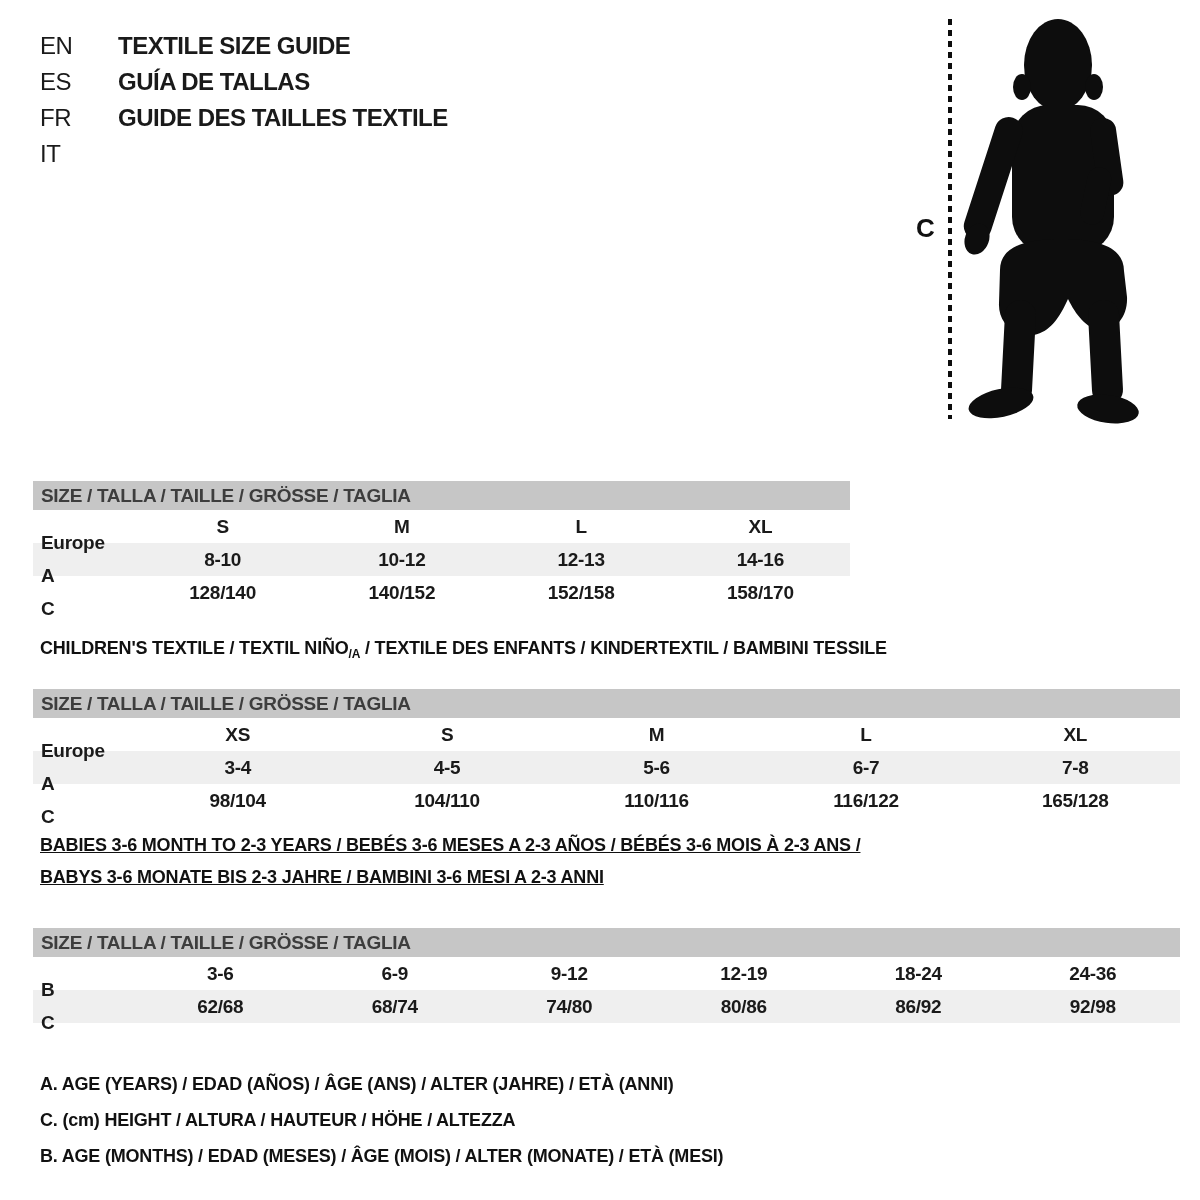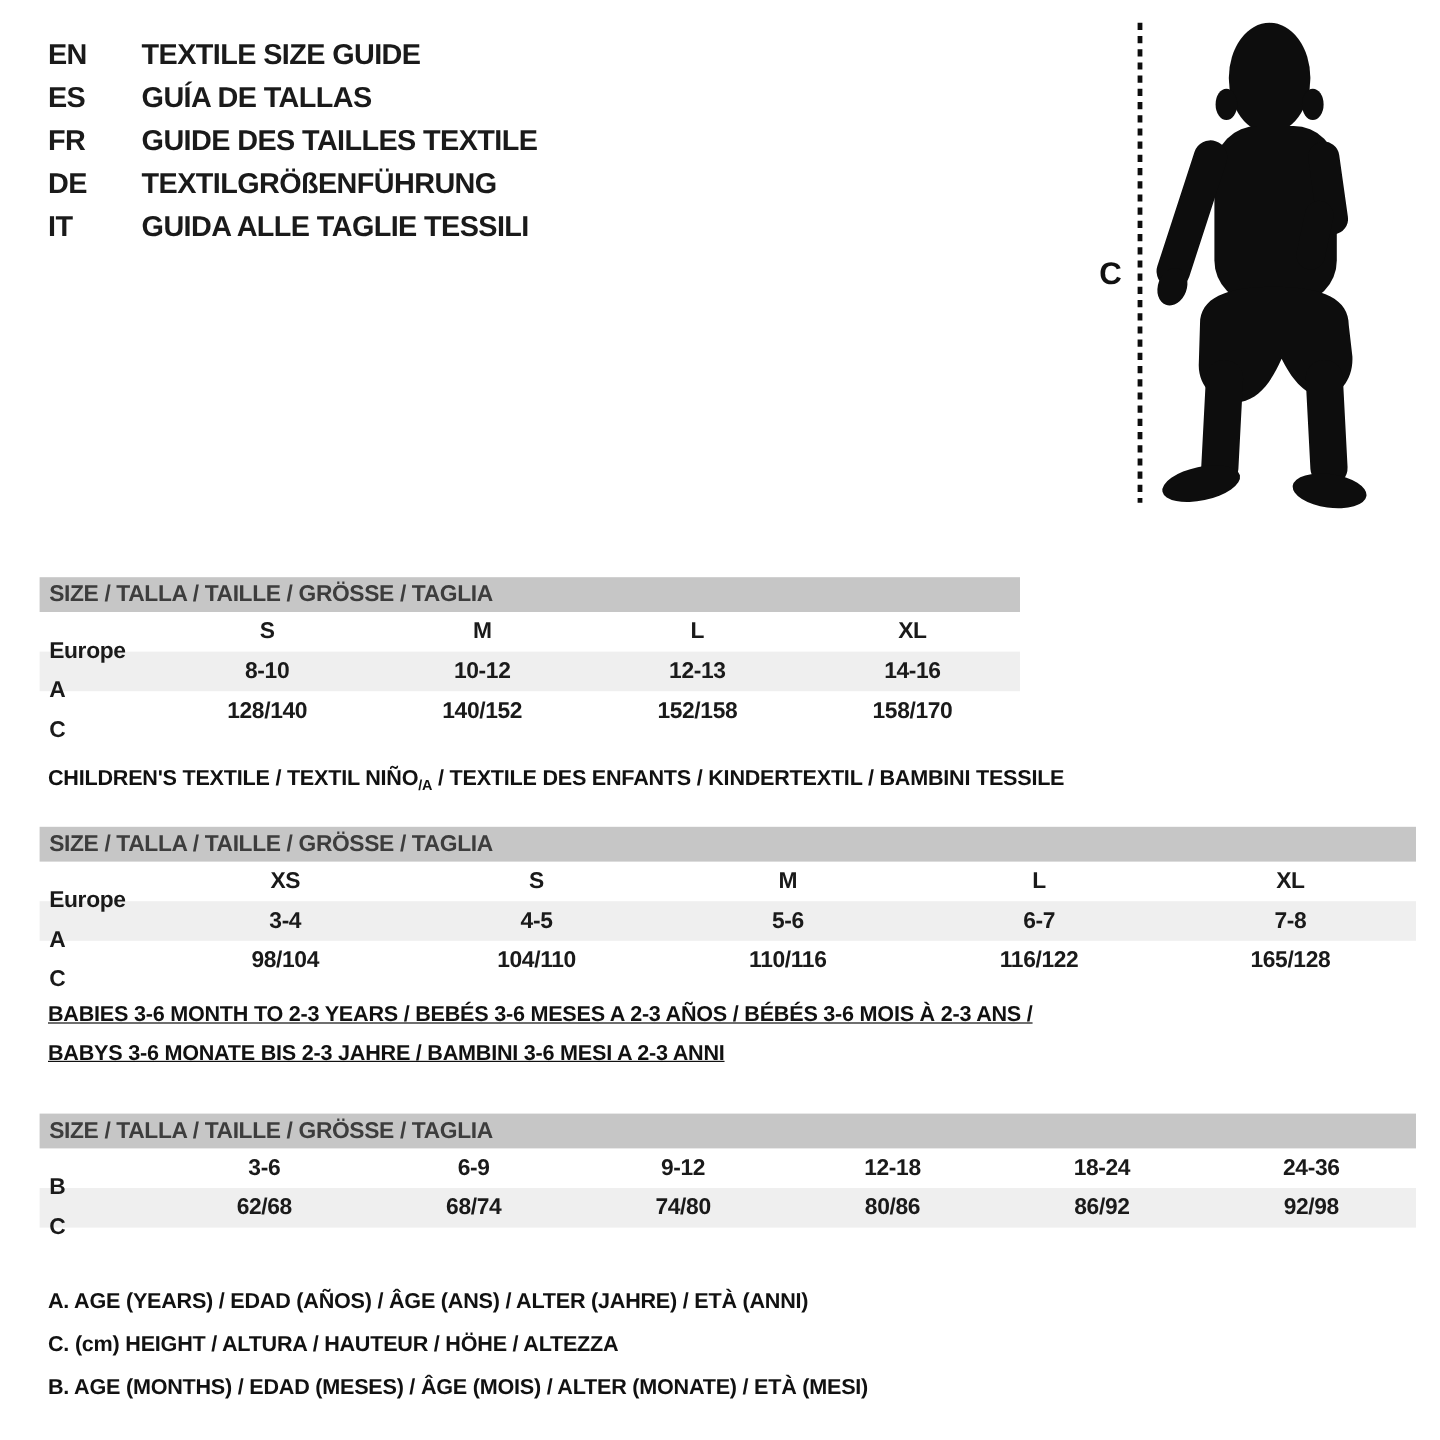--- a/index.html
+++ b/index.html
@@ -10,21 +10,21 @@
   }
   html,body{margin:0;padding:0;background:#ffffff;}
   .canvas{
     position:relative;width:1200px;height:1200px;background:#fff;overflow:hidden;
     font-family:"Liberation Sans",sans-serif;color:var(--ink);
     -webkit-font-smoothing:antialiased;
   }
   
   .lang-list{position:absolute;left:40px;top:28px;}
   .lang-row{display:flex;height:36px;align-items:center;}
-  .lang-code{width:78px;font-weight:bold;font-size:24px;letter-spacing:-0.5px;}
+  .lang-code{width:78px;font-weight:normal;font-size:24px;letter-spacing:-0.5px;}
   .lang-title{font-weight:bold;font-size:24px;letter-spacing:-0.5px;white-space:nowrap;}
 
   
   .figure{position:absolute;left:900px;top:5px;width:262px;height:428px;}
   .figure svg{position:absolute;left:0;top:0;}
   .c-label{position:absolute;left:16px;top:208px;font-size:26px;font-weight:bold;color:#111;}
 
   
   .section-heading{
     position:absolute;left:40px;font-weight:bold;font-size:18px;
@@ -60,26 +60,21 @@
     </div>
     <div class="lang-row">
       <span class="lang-code">ES</span>
       <span class="lang-title">GUÍA DE TALLAS</span>
     </div>
     <div class="lang-row">
       <span class="lang-code">FR</span>
       <span class="lang-title">GUIDE DES TAILLES TEXTILE</span>
     </div>
     <div class="lang-row">
-      <span class="lang-code">DE</span>
-      <span class="lang-title">TEXTILGRÖßENFÜHRUNG</span>
-    </div>
-    <div class="lang-row">
       <span class="lang-code">IT</span>
-      <span class="lang-title">GUIDA ALLE TAGLIE TESSILI</span>
     </div>
   </div>
 
   <div class="figure">
     <div class="c-label">C</div>
     <svg width="262" height="428" viewBox="0 0 262 428">
       <g fill="#0d0d0d" stroke="none">
 
         <line x1="50" y1="14" x2="50" y2="414" stroke="#0d0d0d" stroke-width="4" stroke-dasharray="6 5"></line>
 
@@ -168,21 +163,21 @@
     <div>BABIES 3-6 MONTH TO 2-3 YEARS / BEBÉS 3-6 MESES A 2-3 AÑOS / BÉBÉS 3-6 MOIS À 2-3 ANS /</div>
     <div>BABYS 3-6 MONATE BIS 2-3 JAHRE / BAMBINI 3-6 MESI A 2-3 ANNI</div>
   </div>
   <div class="sg-table" style="top:928px;width:1147px;">
     <div class="t-header">SIZE / TALLA / TAILLE / GRÖSSE / TAGLIA</div>
     <div class="t-row">
       <span class="t-label">B</span>
       <span class="t-cell">3-6</span>
       <span class="t-cell">6-9</span>
       <span class="t-cell">9-12</span>
-      <span class="t-cell">12-18</span>
+      <span class="t-cell">12-19</span>
       <span class="t-cell">18-24</span>
       <span class="t-cell">24-36</span>
     </div>
     <div class="t-row shaded">
       <span class="t-label">C</span>
       <span class="t-cell">62/68</span>
       <span class="t-cell">68/74</span>
       <span class="t-cell">74/80</span>
       <span class="t-cell">80/86</span>
       <span class="t-cell">86/92</span>

